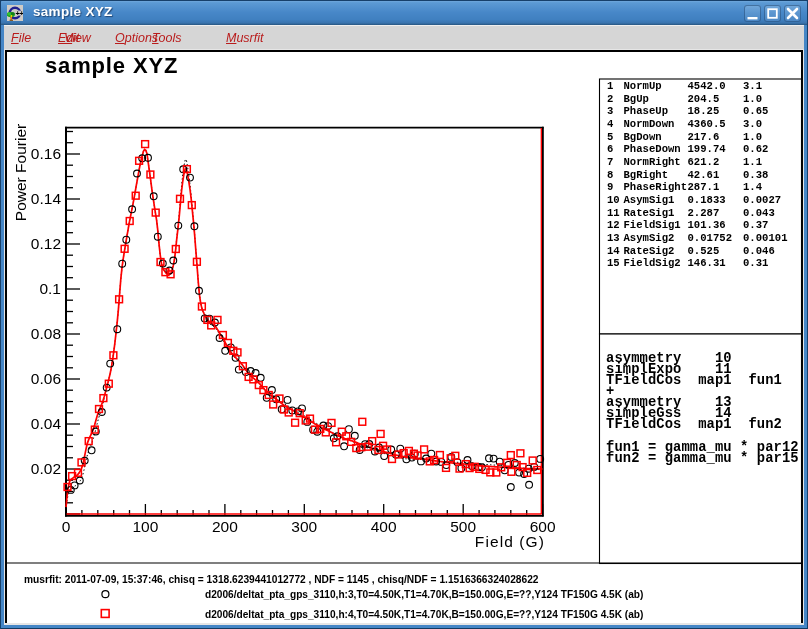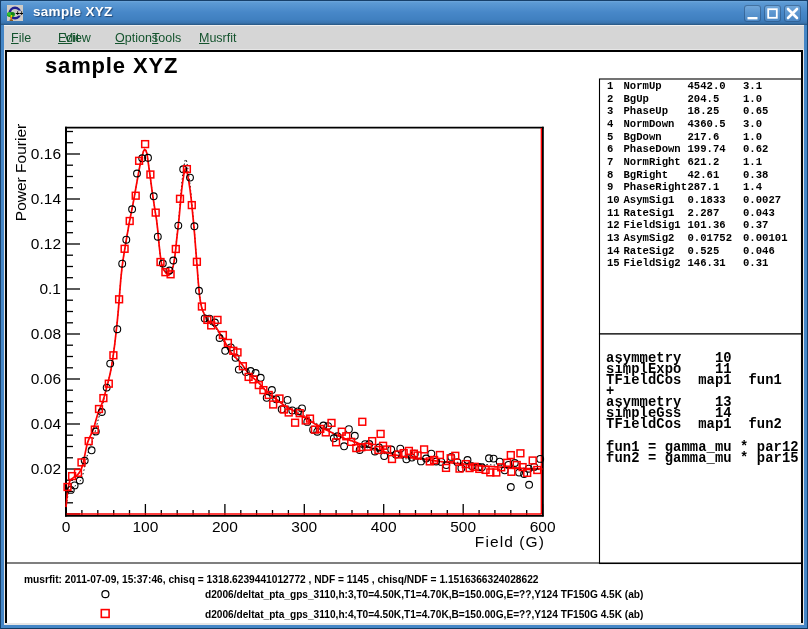--- a/index.html
+++ b/index.html
@@ -8,21 +8,21 @@
 background:linear-gradient(to bottom,#255a8e 0%,#70a8dc 4%,#5c9ad4 11%,#4787c8 50%,#4080c0 78%,#3a74ae 92%,#27557f 100%);
 border-radius:5px 5px 0 0;}
 #ttext{position:absolute;left:33px;top:4px;color:#fff;font-size:13.5px;font-weight:bold;
 text-shadow:1px 1px 1px rgba(20,50,90,.75);letter-spacing:.3px;}
 .wbtn{position:absolute;top:4.5px;width:17px;height:17px;border-radius:3px;
 background:linear-gradient(to bottom,#74a9db 0%,#5d97d0 45%,#4a86c3 100%);
 box-shadow:inset 0 0 0 1px rgba(30,70,115,.55);}
 #bmin{left:744px;}#bmax{left:763.5px;}#bcls{left:783.5px;}
 #menubar{position:absolute;left:4px;top:25px;width:800px;height:24px;background:#d6d6d6;
 border-top:1px solid #efefef;box-shadow:inset 0 -1px 0 #a8a8a8;}
-.mi{position:absolute;top:5px;font-size:12.5px;color:#14532d;}
+.mi{position:absolute;top:5px;font-size:12.5px;color:#b91c1c;font-style:italic;}
 #canvasbrd{position:absolute;left:4px;top:49px;width:800px;height:576px;background:#e6e6e6;}
 #canvas{position:absolute;left:1px;top:1px;width:794px;height:571px;background:#fff;
 border-top:2px solid #000;border-left:2px solid #000;border-right:2px solid #000;}
 svg text{fill:#000;}
 </style></head><body>
 <div id="win">
  <div id="tbar">
   <svg style="position:absolute;left:7px;top:5px" width="16" height="16" viewBox="0 0 16 16">
     <rect x="0" y="0" width="16" height="16" fill="#cecbc6"></rect>
     <circle cx="8" cy="8" r="5.2" fill="none" stroke="#20208e" stroke-width="2.5"></circle>
@@ -45,21 +45,21 @@
   <div class="wbtn" id="bcls"><svg width="17" height="17" viewBox="0 0 17 17">
           <path d="M4 4 L13 13 M13 4 L4 13" stroke="#fff" stroke-width="2.6" stroke-linecap="round"></path>
         </svg></div>
  </div>
  <div id="menubar">
    <span class="mi" style="left:7px"><u>F</u>ile</span>
    <span class="mi" style="left:54px"><u>E</u>dit</span>
    <span class="mi" style="left:60px"><u>V</u>iew</span>
    <span class="mi" style="left:111px"><u>O</u>ptions</span>
    <span class="mi" style="left:148px"><u>T</u>ools</span>
-   <span class="mi" style="left:195px"><u>M</u>usrfit</span>
+   <span class="mi" style="left:222px"><u>M</u>usrfit</span>
    <span class="mi" style="left:812px"><u>H</u>elp</span>
  </div>
  <div id="canvasbrd">
       <div id="canvas">
  <svg width="798" height="573" viewBox="5 50 798 573" style="position:absolute;left:-2px;top:-2px">
 
    <text x="45" y="73" font-size="22" font-weight="bold" letter-spacing="0.85">sample XYZ</text>
 
    <line x1="66" y1="126.7" x2="66" y2="516.6" stroke="#000" stroke-width="2"></line>
           <line x1="65" y1="127.7" x2="543.6" y2="127.7" stroke="#000" stroke-width="1.8"></line>

